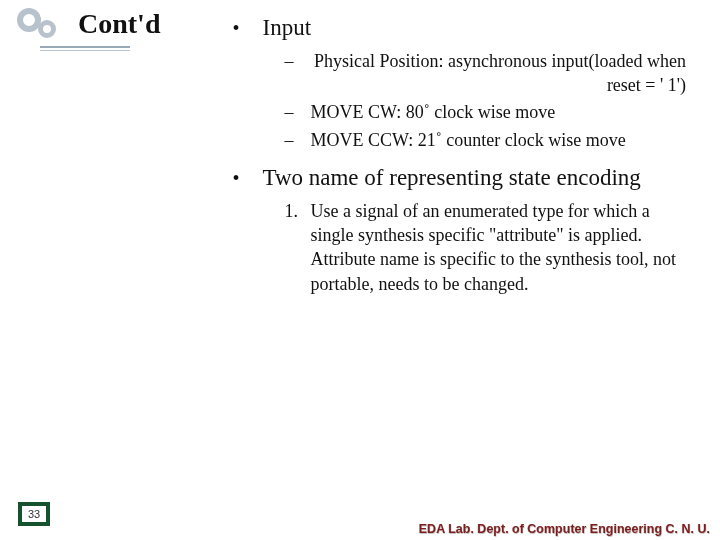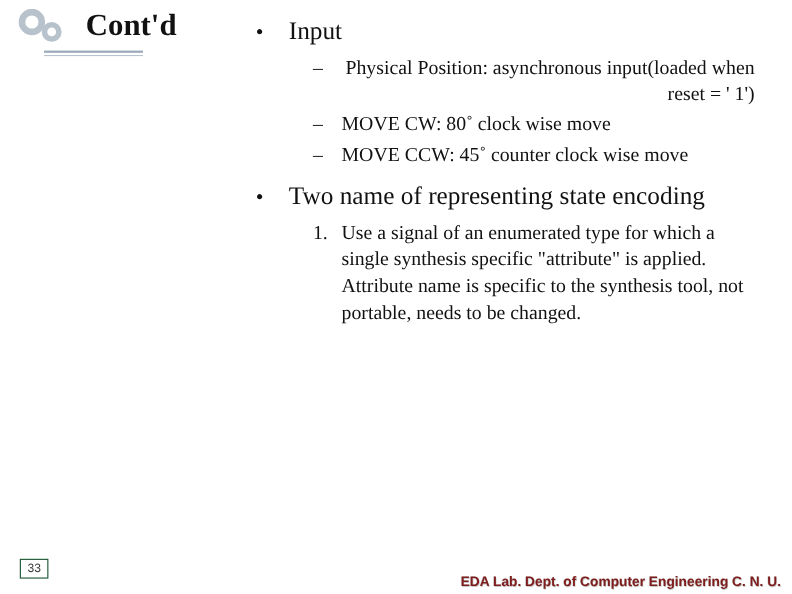--- a/index.html
+++ b/index.html
@@ -25,21 +25,21 @@
   .sub-row { display: flex; align-items: baseline; margin-top: 3px; }
   .sub-sym { width: 26px; flex: 0 0 26px; font-size: 18px; }
   .sub-text { font-size: 18px; line-height: 1.35; text-align: right; }
 
   .num-list { margin: 6px 0 0 52px; }
   .num-row { display: flex; align-items: baseline; }
   .num-sym { width: 26px; flex: 0 0 26px; font-size: 18px; }
   .num-text { font-size: 18px; line-height: 1.35; }
 
   .footer { position: absolute; left: 18px; bottom: 14px; }
-  .page-box { border: 1px solid #14532d; padding: 2px 6px; font-size: 11px; font-family: Arial, sans-serif; color: #333; }
+  .page-box { border: 4px solid #14532d; padding: 2px 6px; font-size: 11px; font-family: Arial, sans-serif; color: #333; }
   .footer-right { position: absolute; right: 10px; bottom: 4px; font-size: 12.5px; font-family: Arial, sans-serif; font-weight: bold;
                   color: #7f1d1d;
                   text-shadow: 0.5px 0.5px 0 #c9c9c9, -0.5px -0.5px 0 #c9c9c9; }
 </style>
 </head>
 <body>
 
 <div class="slide">
 
   <div class="title-area">
@@ -68,21 +68,21 @@
       <div class="sub-row">
         <div class="sub-sym">–</div>
         <div class="sub-text">Physical Position: asynchronous input(loaded when reset = ' 1')</div>
       </div>
       <div class="sub-row">
         <div class="sub-sym">–</div>
         <div class="sub-text">MOVE CW: 80˚ clock wise move</div>
       </div>
       <div class="sub-row">
         <div class="sub-sym">–</div>
-        <div class="sub-text">MOVE CCW: 45˚ counter clock wise move</div>
+        <div class="sub-text">MOVE CCW: 21˚ counter clock wise move</div>
       </div>
     </div>
 
     <div class="bullet-row">
       <div class="bullet-sym">•</div>
       <div class="bullet-text">Two name of representing state encoding</div>
     </div>
     <div class="num-list">
       <div class="num-row">
         <div class="num-sym">1.</div>

